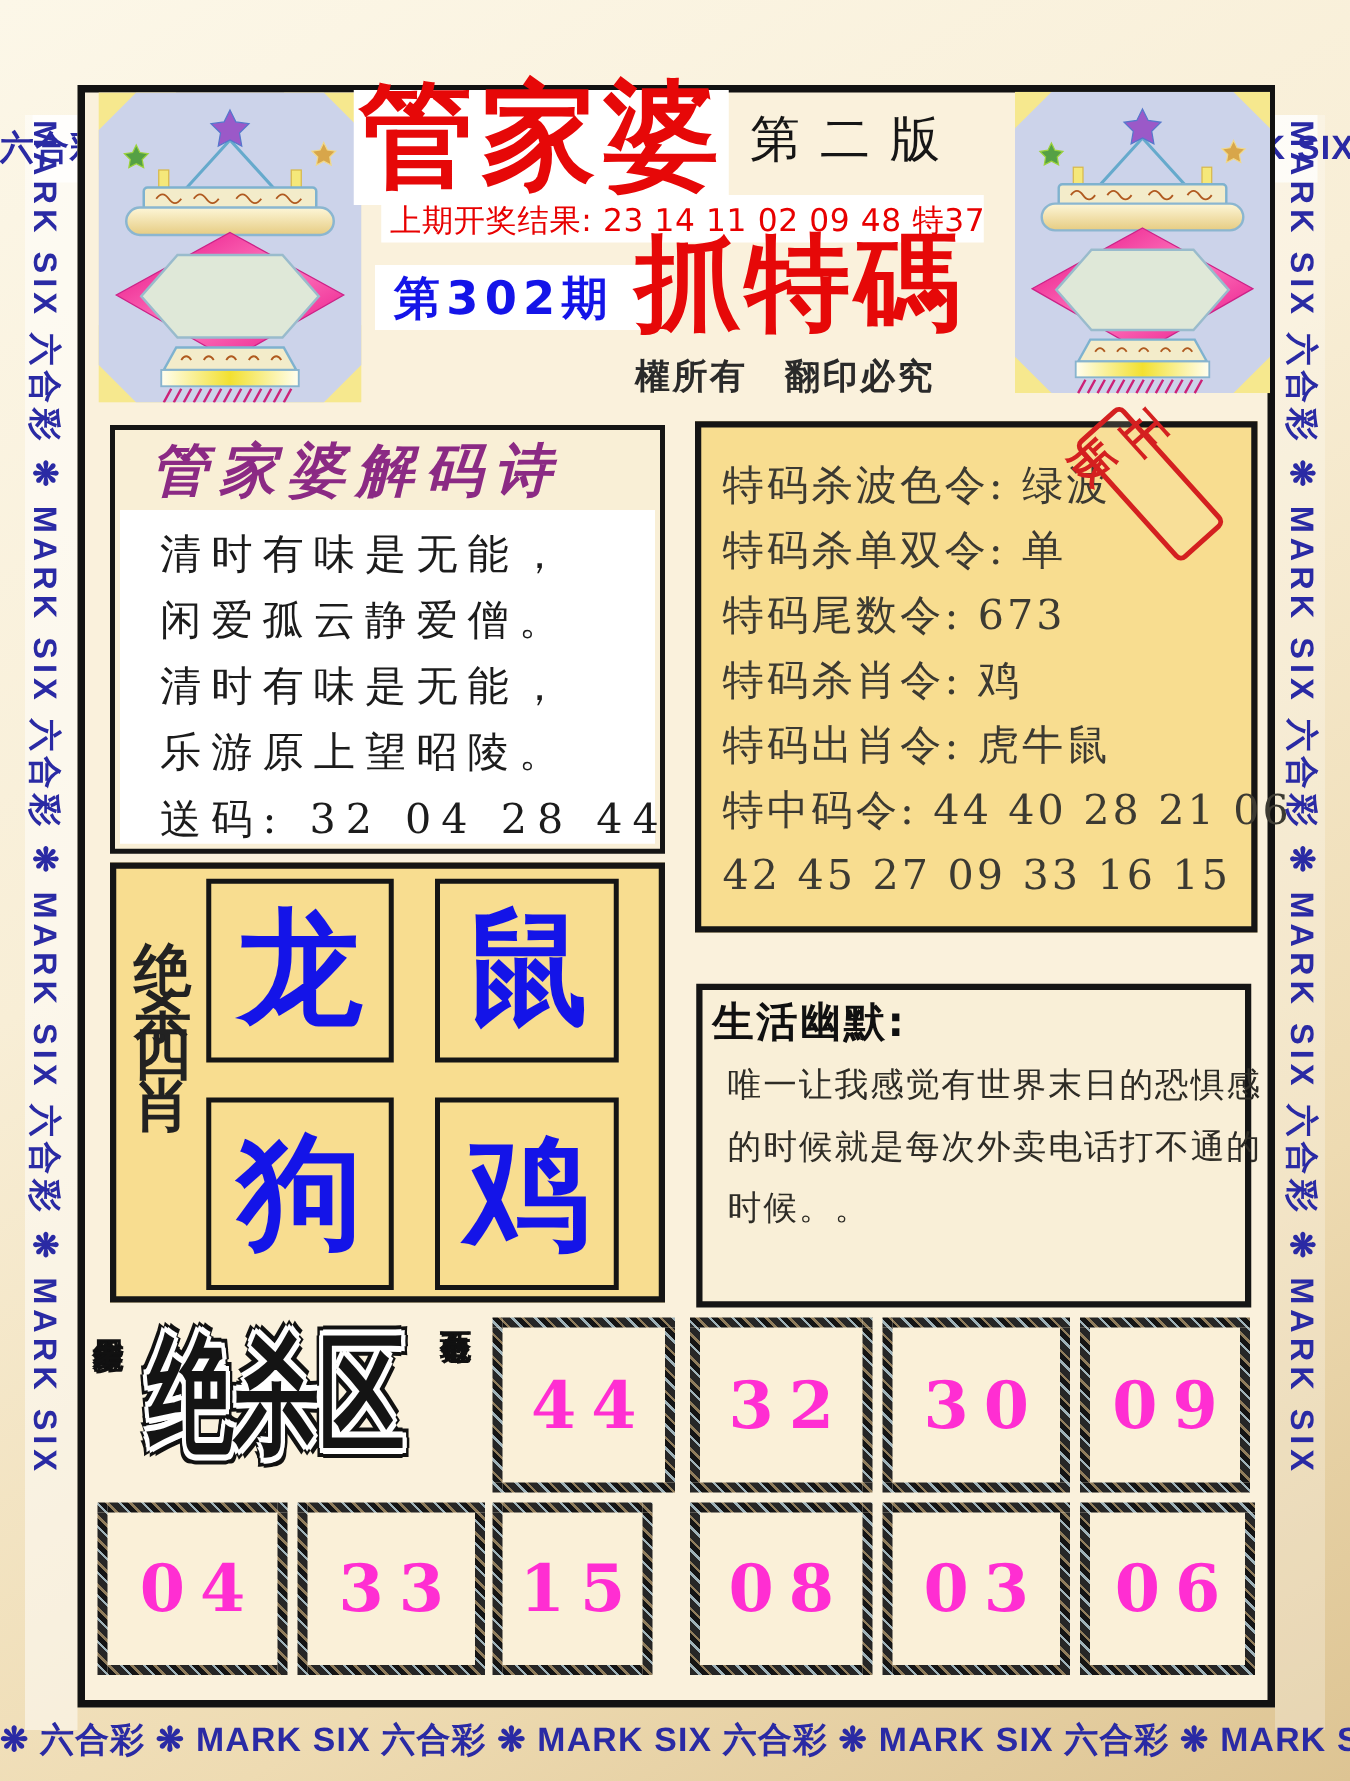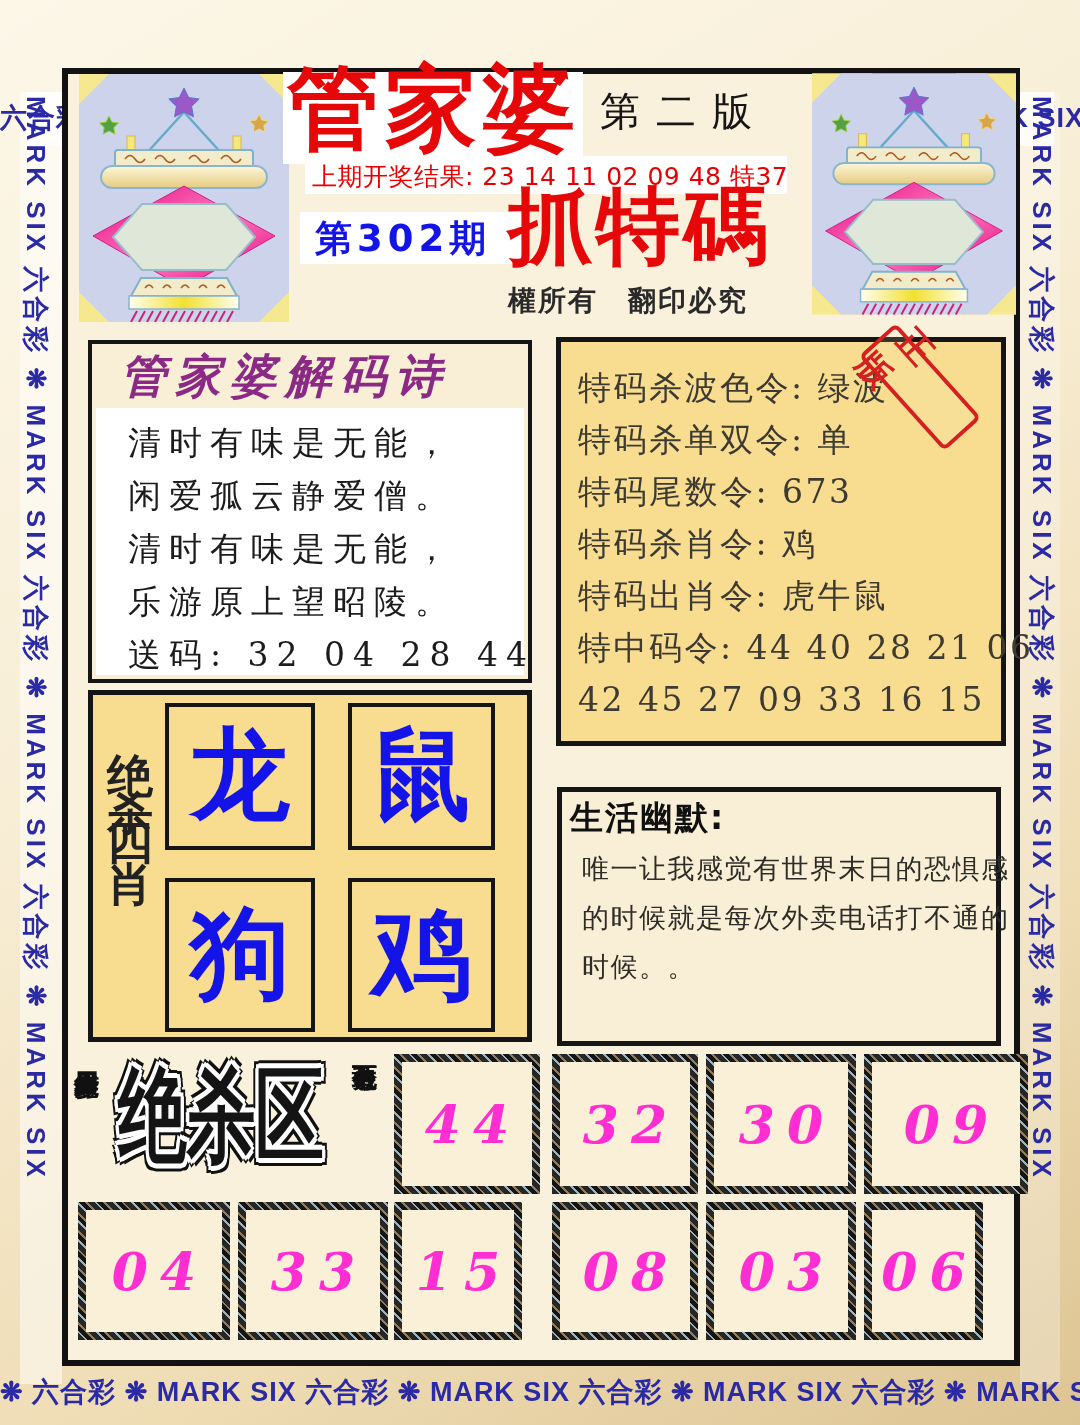--- a/index.html
+++ b/index.html
@@ -93,29 +93,29 @@
                 color:#141414; line-height:1.25; white-space:nowrap;
                 transform:scaleX(.66); transform-origin:left top;
                 text-shadow:
                   -4px -4px 0 #fff, 4px -4px 0 #fff, -4px 4px 0 #fff, 4px 4px 0 #fff,
                   0 -5px 0 #fff, 0 5px 0 #fff, -5px 0 0 #fff, 5px 0 0 #fff,
                   -8px 0 0 #111, 8px 0 0 #111, 0 -8px 0 #111, 0 8px 0 #111,
                   -7px -7px 0 #111, 7px -7px 0 #111, -7px 7px 0 #111, 7px 7px 0 #111; }
   .numbox { position:absolute; background:#faf0d8; border:8px solid #3a3a3a;
             border-image:repeating-linear-gradient(45deg,#262626 0 5px,#9fb2b8 5px 7px,#141414 7px 11px,#907d5c 11px 13px) 8;
             display:flex; align-items:center; justify-content:center; }
-  .num { font-family:"DejaVu Serif",serif; font-style:italic; font-weight:bold;
+  .num { font-family:"DejaVu Serif",serif; font-weight:bold;
          font-size:52px; color:#ff2ed2; letter-spacing:12px; margin-right:-12px; }
   .r1 { top:1054px; height:140px; }
   .r2 { top:1202px; height:138px; }
   .b0 { left:394px; width:146px; } .b1 { left:552px; width:146px; }
-  .b2 { left:706px; width:150px; } .b3 { left:864px; width:164px; }
+  .b2 { left:706px; width:150px; } .b3 { left:864px; width:136px; }
   .c0 { left:78px;  width:152px; } .c1 { left:238px; width:150px; }
   .c2 { left:394px; width:128px; } .c3 { left:552px; width:146px; }
-  .c4 { left:706px; width:150px; } .c5 { left:864px; width:119px;text-align:center; }
+  .c4 { left:706px; width:150px; } .c5 { left:864px; width:140px;text-align:center; }
 </style>
 </head>
 <body>
 
 <div class="page">
 
   <div class="band band-top"></div>
   <div class="band band-left"></div>
   <div class="band band-right"></div>
 

